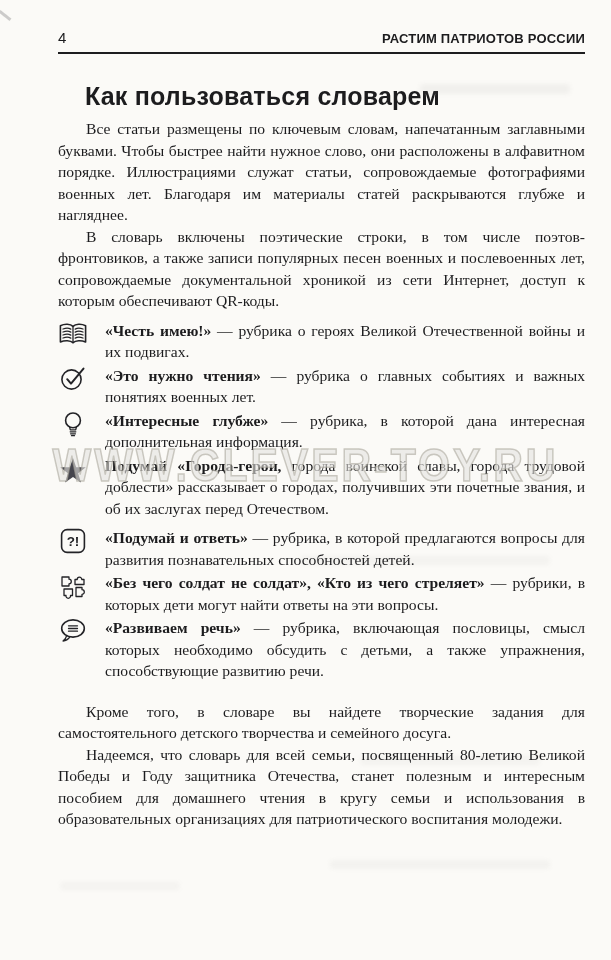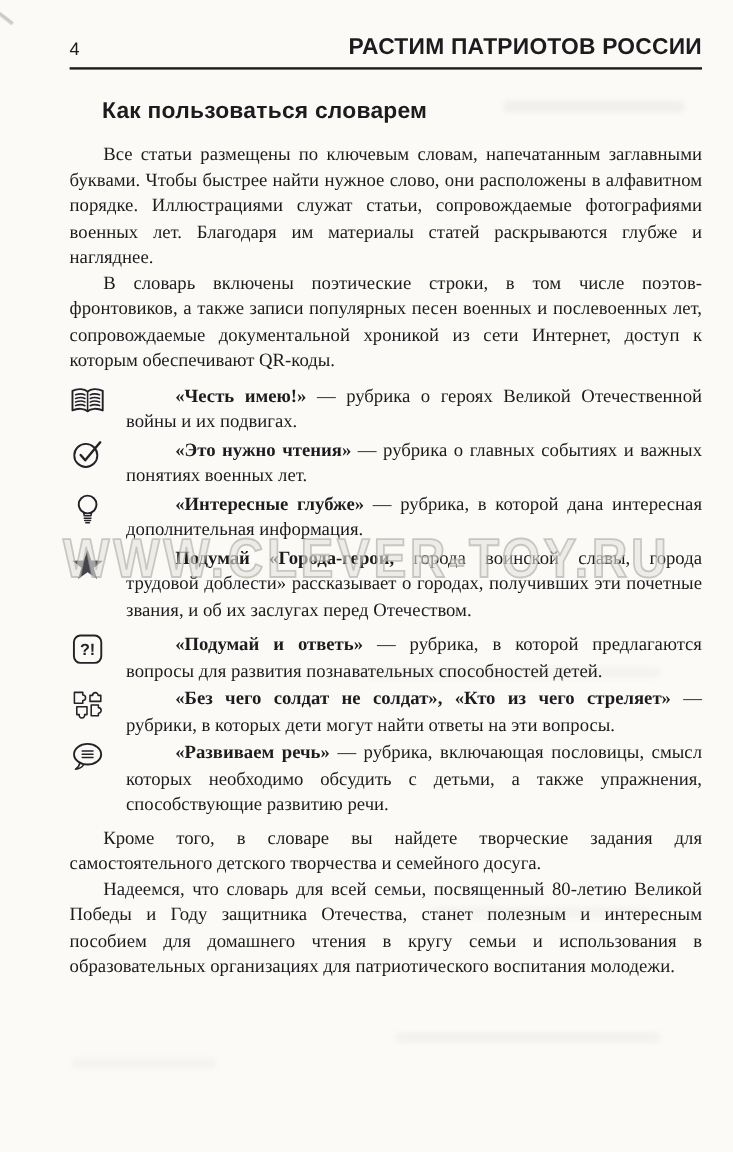--- a/index.html
+++ b/index.html
@@ -9,42 +9,42 @@
     background:#fbfaf7;overflow:hidden;color:#1c1c1e;
     font-family:"Liberation Serif", serif;
   }
   
   .header{
     position:absolute;left:58px;right:26px;top:30px;
     display:flex;justify-content:space-between;align-items:flex-end;
     border-bottom:2.4px solid #1d1d1f;padding-bottom:7px;
   }
   .pagenum{font-family:"Liberation Sans",sans-serif;font-size:15px;line-height:1;}
-  .runhead{font-family:"Liberation Sans",sans-serif;font-weight:bold;font-size:19px;letter-spacing:.2px;line-height:1;}
+  .runhead{font-family:"Liberation Sans",sans-serif;font-weight:bold;font-size:13px;letter-spacing:.2px;line-height:1;}
   
   .title{
     position:absolute;left:85px;top:82px;
-    font-family:"Liberation Sans",sans-serif;font-weight:bold;font-size:19px;letter-spacing:.2px;
+    font-family:"Liberation Sans",sans-serif;font-weight:bold;font-size:25px;letter-spacing:.2px;
   }
   
   .bodycol{
     position:absolute;left:58px;right:26px;top:118px;
     font-size:15.6px;line-height:21.5px;text-align:justify;
   }
   .bodycol p{margin:0;text-indent:28px;}
   .rub-list{margin-top:8px;}
   .rubric{position:relative;padding-left:47px;margin-top:2px;}
   .rubric .ric{
     position:absolute;left:-4px;top:1px;width:38px;height:32px;
     display:flex;align-items:flex-start;justify-content:center;
   }
-  .rubric b{font-weight:bold;margin-left:41px;}
+  .rubric b{font-weight:bold;}
   .kids-intro{margin-top:9px;}
   .kids-list{margin-top:8px;}
-  .closing{margin-top:6px;font-family:Liberation Serif, serif;}
+  .closing{margin-top:19px;font-family:Liberation Serif, serif;}
   svg{display:block;}
   .stroke{fill:none;stroke:#232327;stroke-width:1.6;stroke-linecap:round;stroke-linejoin:round;}
   .thin{stroke-width:1.3;}
   
   .watermark{
     position:absolute;left:0;right:0;top:443px;height:62px;z-index:5;
     text-align:center;pointer-events:none;
     font-family:"Liberation Sans",sans-serif;font-weight:bold;font-size:41px;
     letter-spacing:3px;transform:scaleY(1.12);
     color:rgba(255,255,255,0.38);

